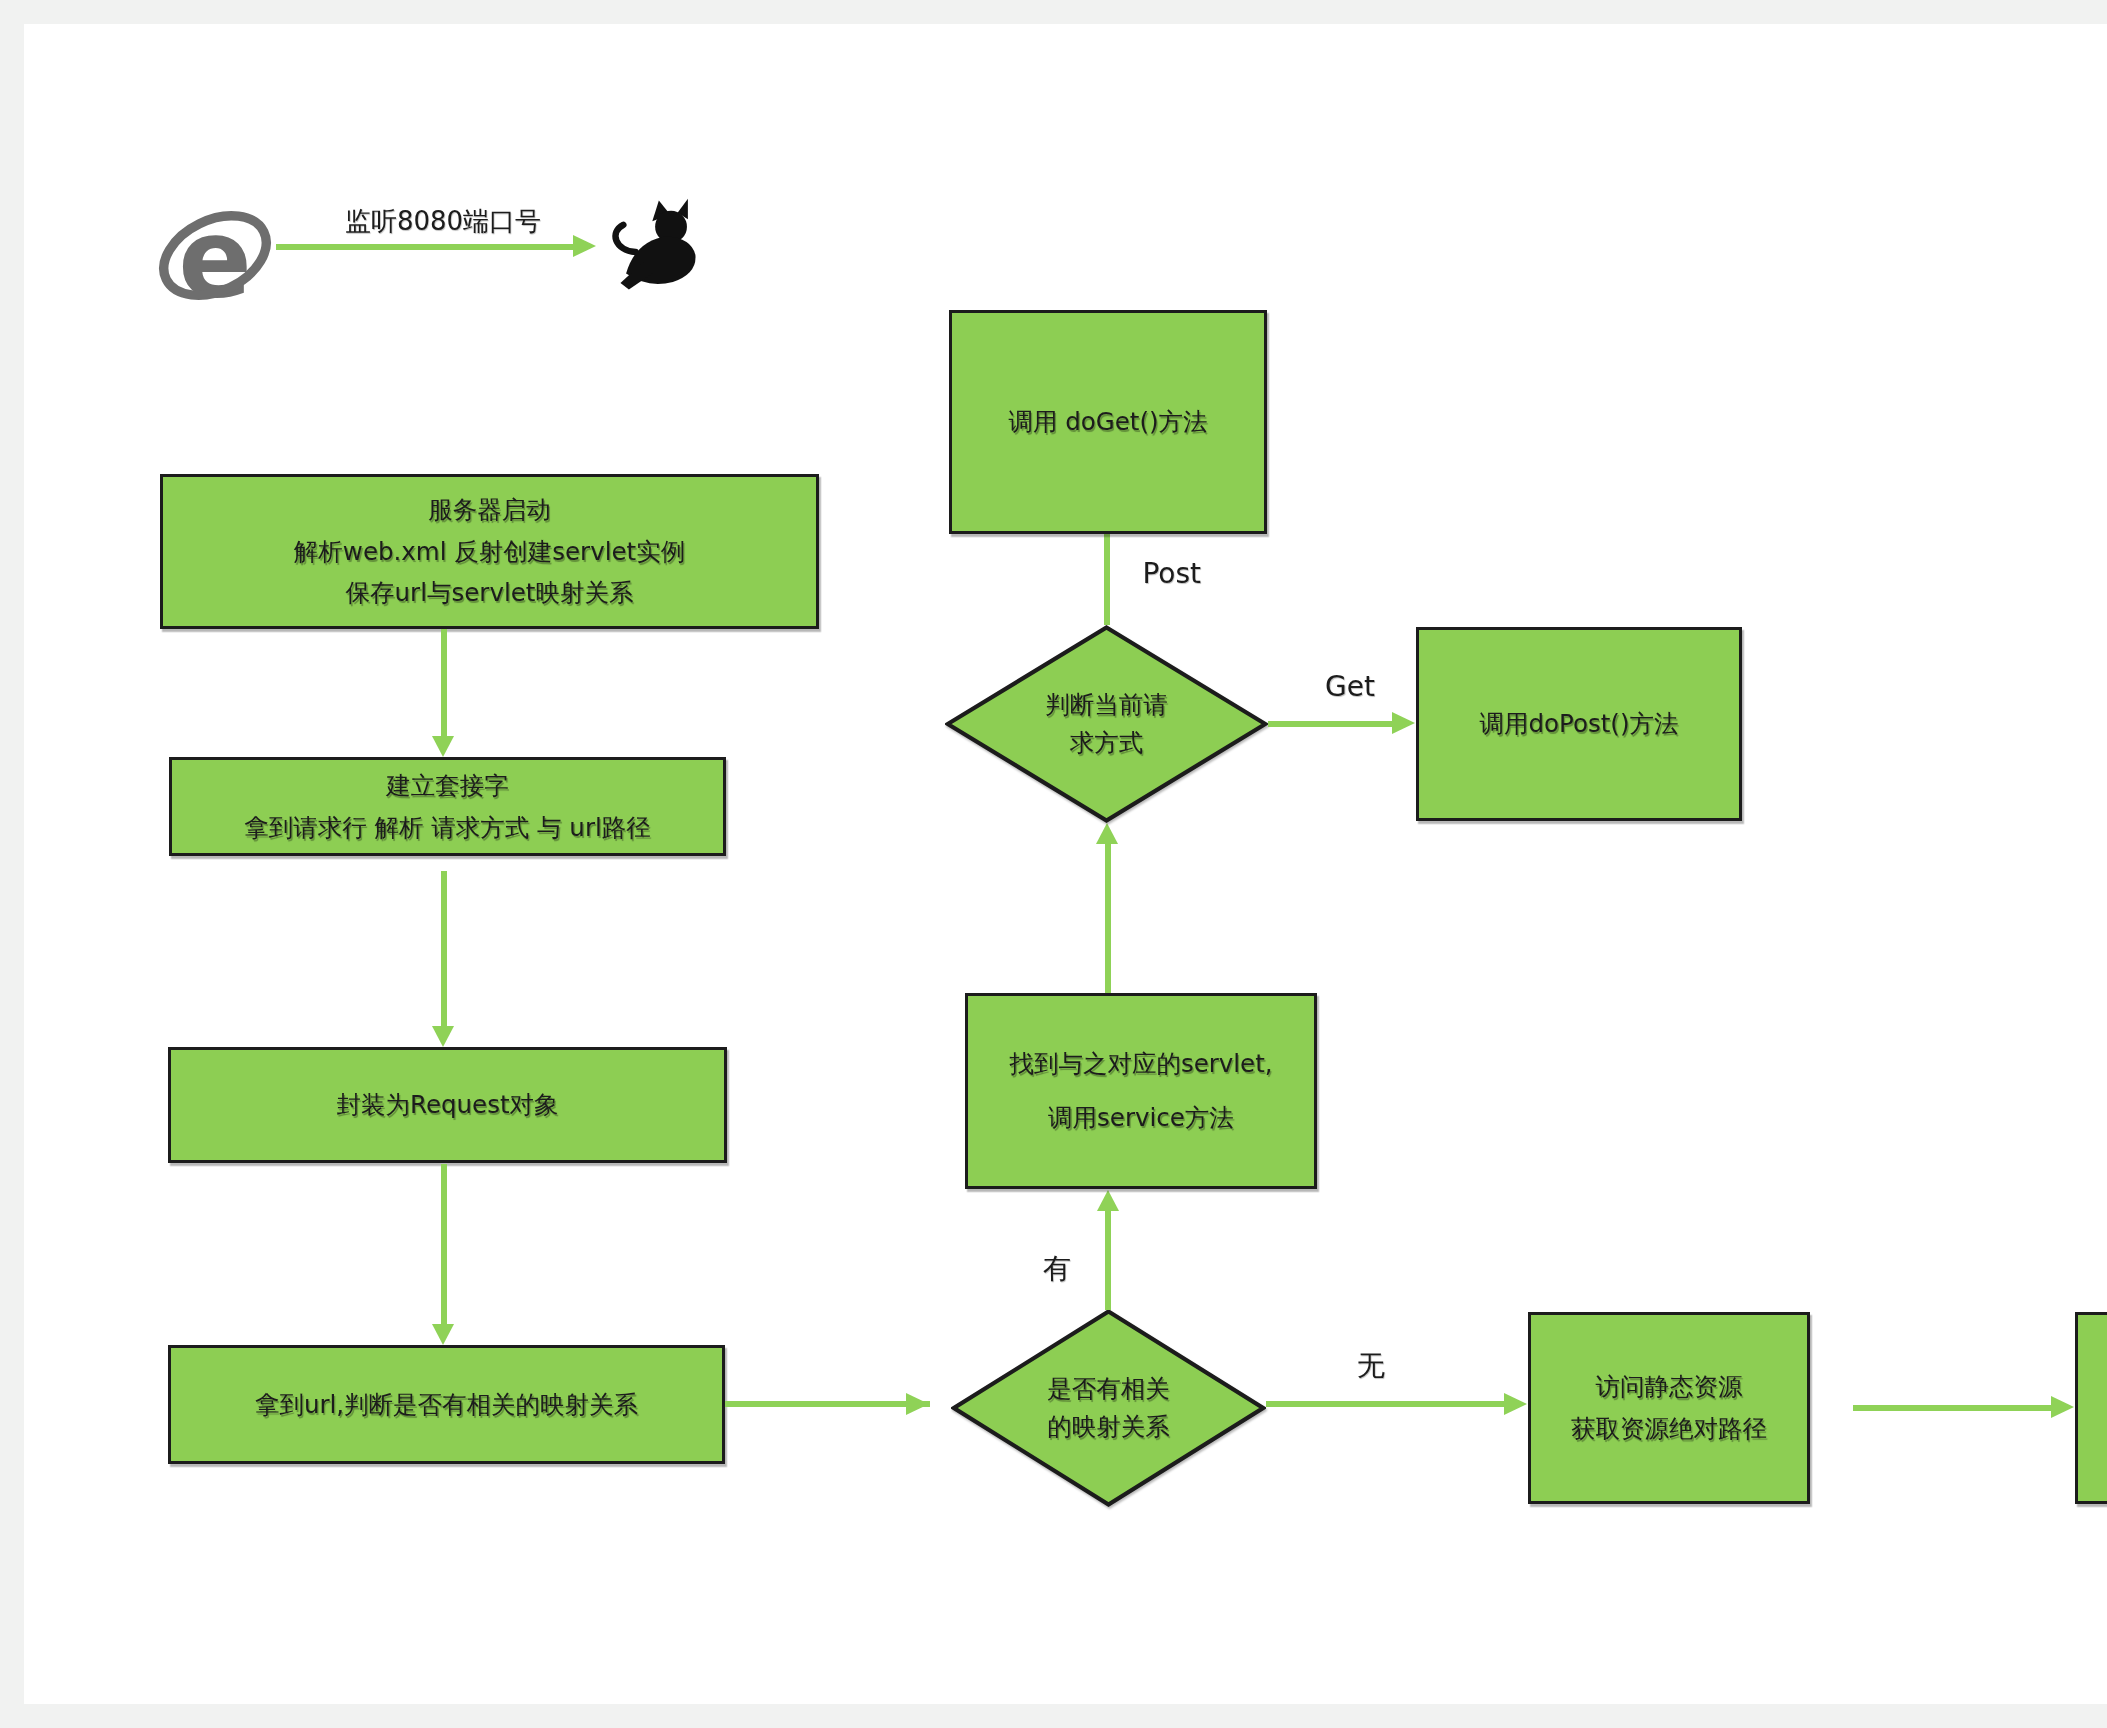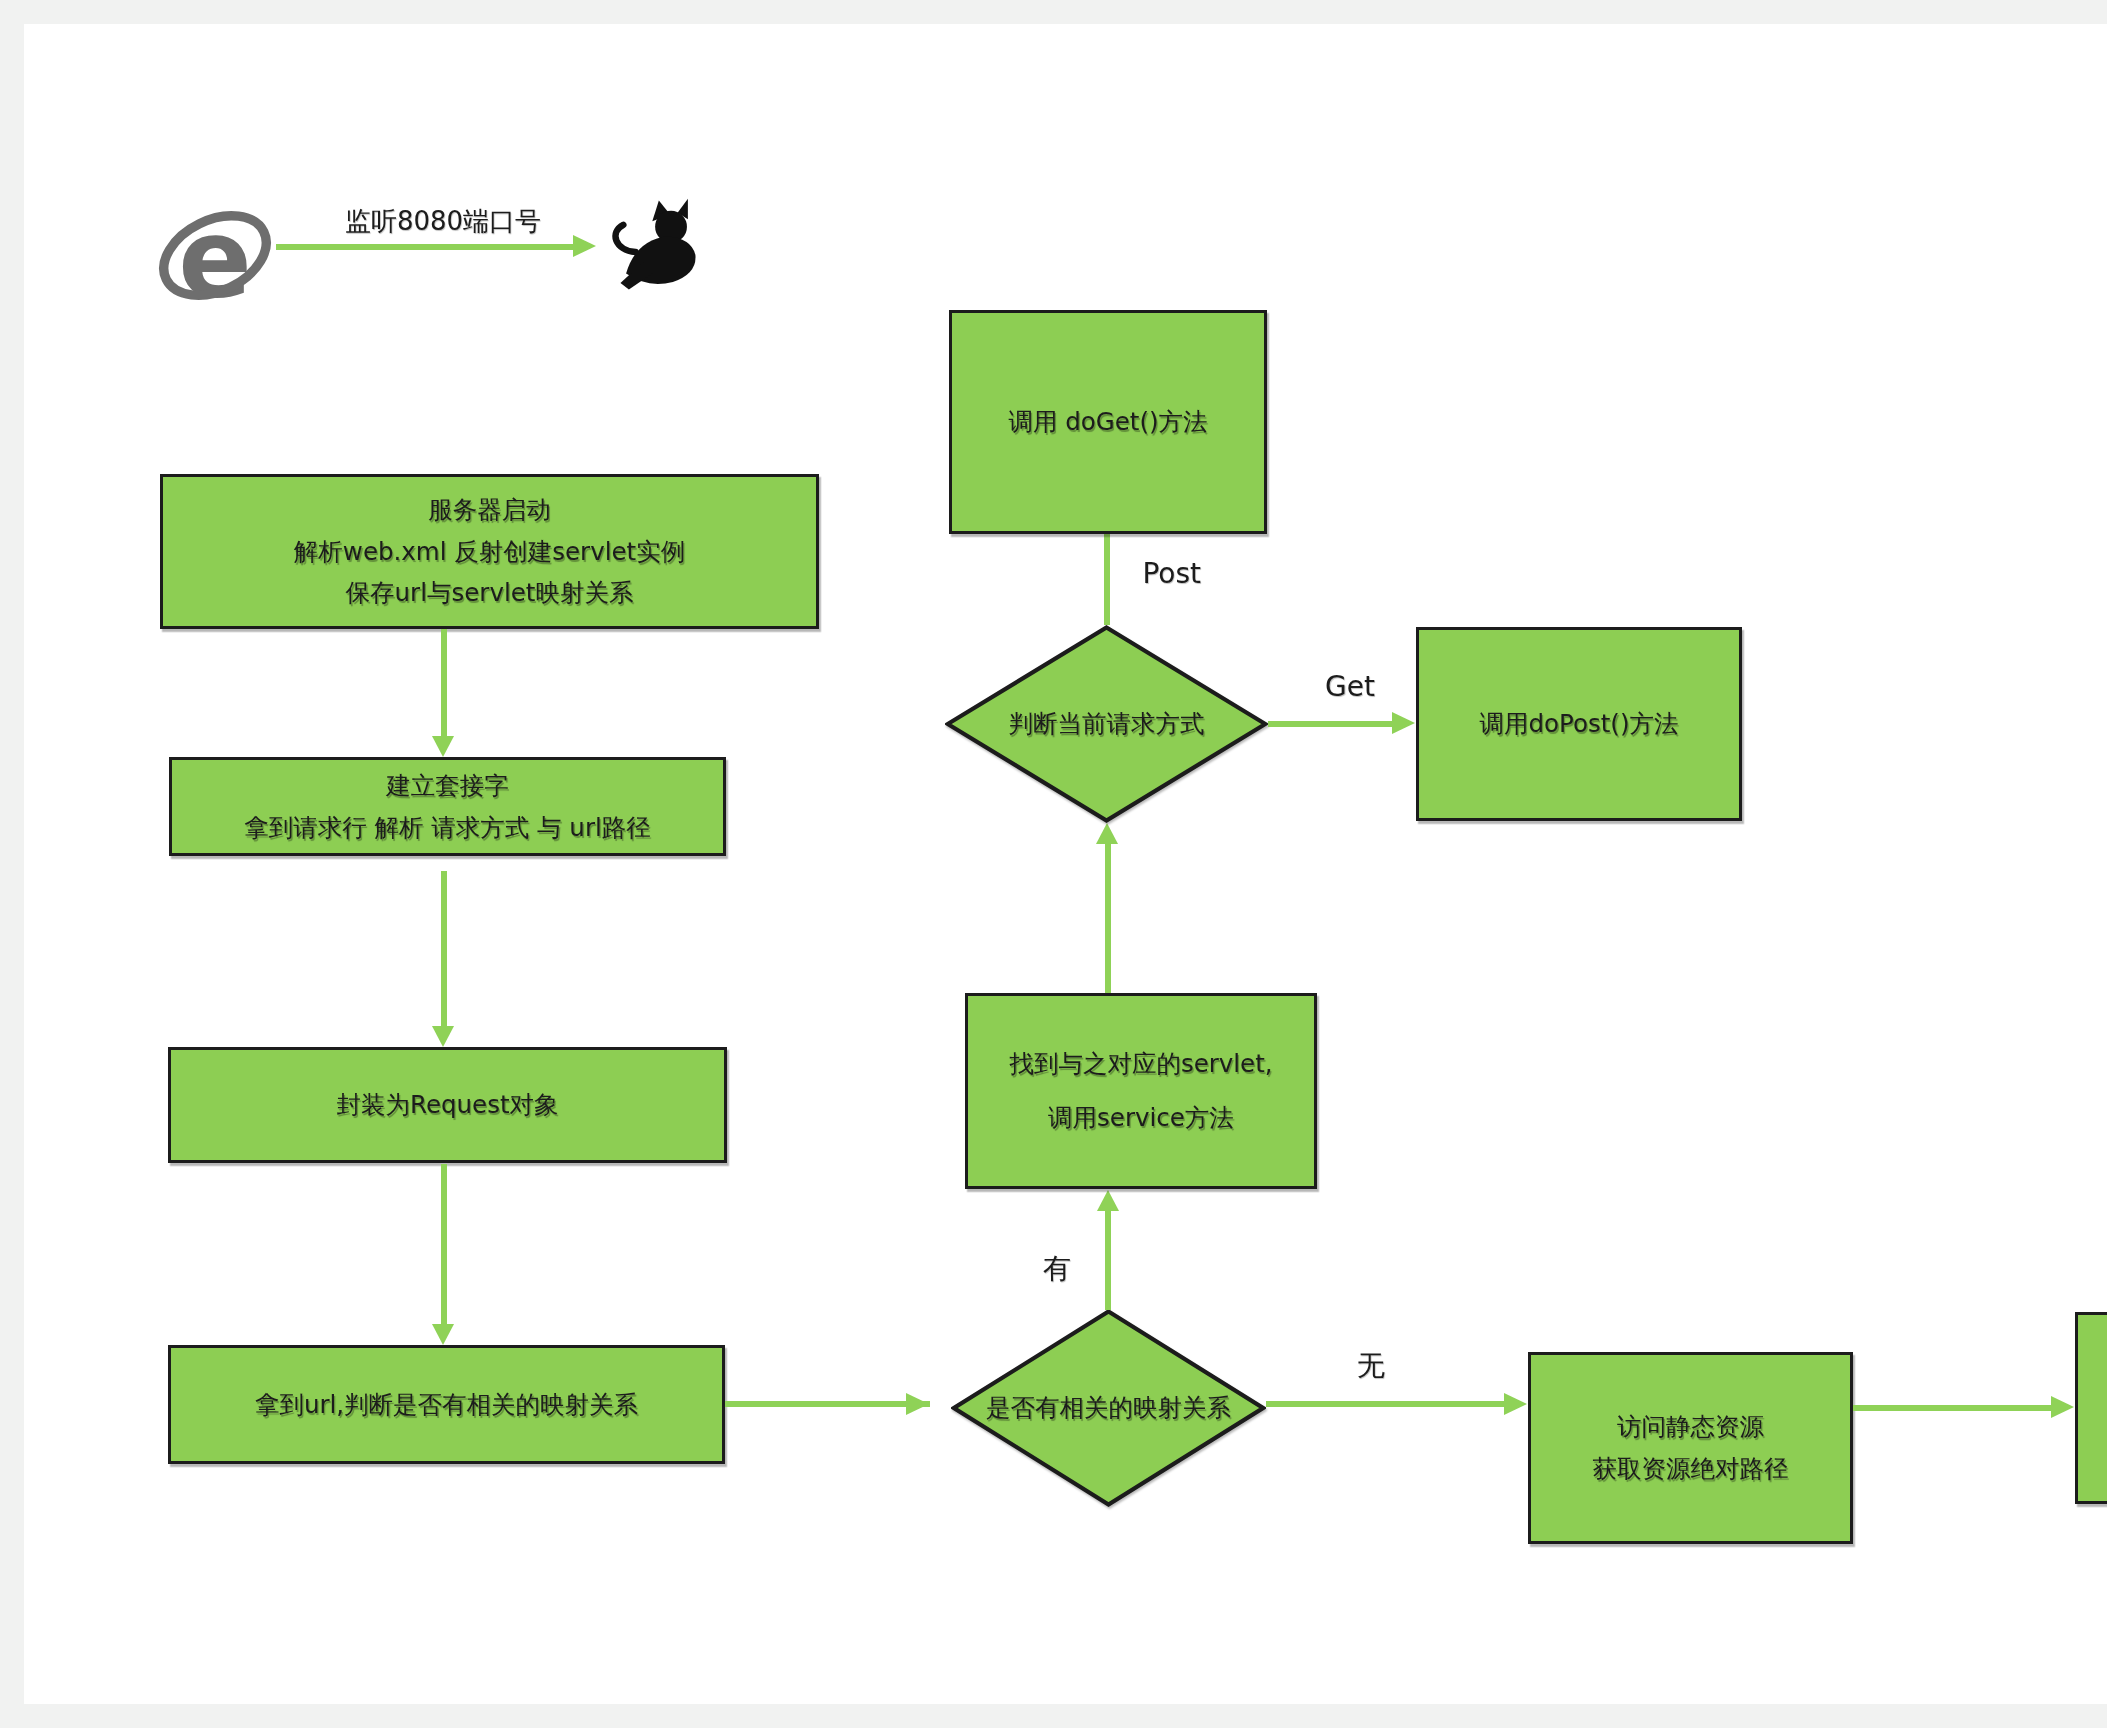--- a/index.html
+++ b/index.html
@@ -23,21 +23,21 @@
     display:flex;flex-direction:column;justify-content:center;align-items:center;
     text-align:center;font-size:24.5px;line-height:1.7;
     box-shadow:2.1px 2.5px 1.3px rgba(0,0,0,0.28);
     text-shadow:1.3px 1.7px 0.8px rgba(0,0,0,0.30);
   }
   .rect.gap-lg{line-height:2.2;margin-left:34px;}
   
   .diamond-svg{position:absolute;filter:drop-shadow(1.7px 2.1px 0.8px rgba(0,0,0,0.28));}
   .diamond-svg polygon{fill:var(--node-fill);stroke:var(--node-border);stroke-width:10;}
   .diamond-label{
-    position:absolute;display:flex;flex-direction:row;justify-content:center;align-items:center;
+    position:absolute;display:flex;flex-direction:column;justify-content:center;align-items:center;
     text-align:center;font-size:24.5px;line-height:1.55;text-shadow:1.3px 1.7px 0.8px rgba(0,0,0,0.30);
   }
   
   .v-stem{position:absolute;width:5.9px;background:var(--arrow);}
   .h-stem{position:absolute;height:5.9px;background:var(--arrow);}
   .head-down{position:absolute;width:0;height:0;border-left:11.8px solid transparent;border-right:11.8px solid transparent;border-top:21px solid var(--arrow);}
   .head-up{position:absolute;width:0;height:0;border-left:11.8px solid transparent;border-right:11.8px solid transparent;border-bottom:21px solid var(--arrow);}
   .head-right{position:absolute;width:0;height:0;border-top:11.8px solid transparent;border-bottom:11.8px solid transparent;border-left:23.6px solid var(--arrow);}
   
   .edge-label{position:absolute;font-size:28px;text-align:right;text-shadow:0.8px 1.3px 0.8px rgba(0,0,0,0.25);}
@@ -143,21 +143,21 @@
 <div class="h-stem" style="left:1268px;top:721px;width:126px"></div>
 <div class="head-right" style="left:1392px;top:712px"></div>
 
 <div class="rect" style="left:1416px;top:627px;width:326px;height:194px">
   <div>调用doPost()方法</div>
 </div>
 
 <div class="h-stem" style="left:1266px;top:1401px;width:241px"></div>
 <div class="head-right" style="left:1504px;top:1393px"></div>
 
-<div class="rect" style="left:1528px;top:1352px;width:325px;height:192px">
+<div class="rect" style="left:1528px;top:1312px;width:282px;height:192px">
   <div>访问静态资源</div>
   <div>获取资源绝对路径</div>
 </div>
 
 <div class="h-stem" style="left:1853px;top:1405px;width:201px"></div>
 <div class="head-right" style="left:2051px;top:1396px"></div>
 
 <div class="rect" style="left:2075px;top:1312px;width:320px;height:192px">
   
   

